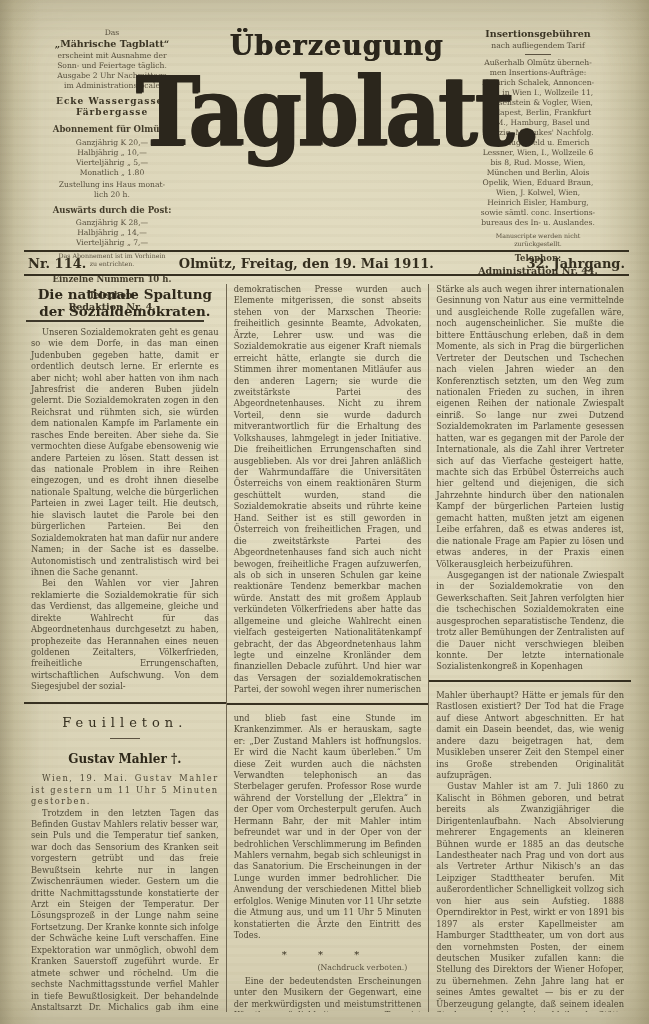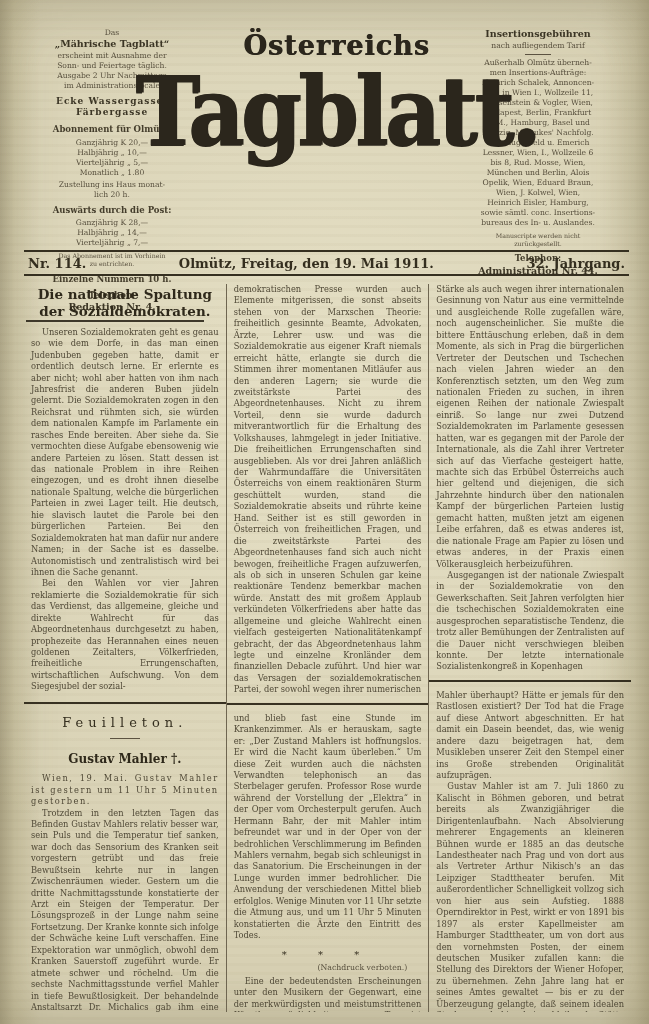--- a/index.html
+++ b/index.html
@@ -106,21 +106,21 @@
 Vierteljährig  „ 7,—</div>
     <div class="ib-note pre">Das Abonnement ist im Vorhinein
 zu entrichten.</div>
     <div class="ib-head">Einzelne Nummern 10 h.</div>
     <div class="ib-head">Telephon:</div>
     <div class="ib-title">Redaktion Nr. 4.</div>
     <div class="bottom-rule"></div>
   </div>
 
   <div class="masthead">
-    <div class="m-top">Österreichs</div>
+    <div class="m-top">Überzeugung</div>
     <div class="m-main">Tagblatt.</div>
   </div>
 
   <div class="infobox ibx-right">
     <div class="ib-title">Insertionsgebühren</div>
     <div>nach aufliegendem Tarif</div>
     <div class="short-rule"></div>
     <div class="pre">Außerhalb Olmütz überneh-
 men Insertions-Aufträge:
 Heinrich Schalek, Annoncen-

